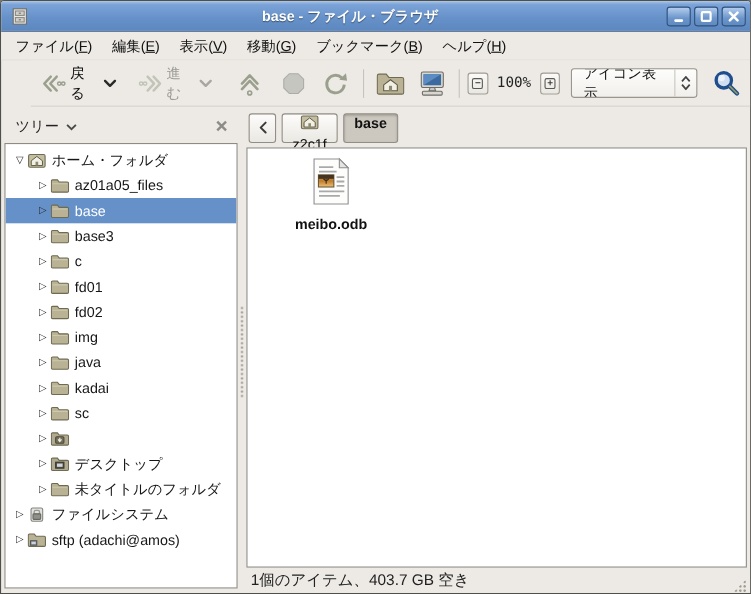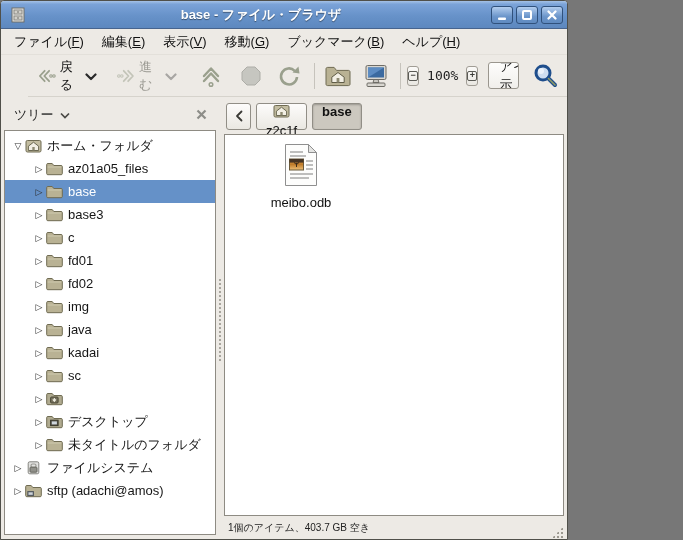--- a/index.html
+++ b/index.html
@@ -1,20 +1,20 @@
 <!DOCTYPE html>
 <html style="--titlebar: #6792c9; --selection: #6591c8; --window-bg: #edeae5; --folder: #b9b294; --search-blue: #1f4e8c;"><head>
 <meta charset="utf-8">
 <style>
   * { margin:0; padding:0; box-sizing:border-box; }
   html,body { width:683px; height:540px; }
   body { font-family:"Liberation Sans","DejaVu Sans",sans-serif; background:#777; }
 
   .window{
-    width:568px; height:540px; display:flex; flex-direction:column;
+    width:683px; height:540px; display:flex; flex-direction:column;
     background:var(--window-bg,#edeae5); border:1px solid #50504a;
     border-radius:4px 4px 0 0; overflow:hidden;
   }
 
   
   .titlebar{
     height:28px; flex:0 0 28px; display:flex; align-items:center; padding:0 4px;
     background:linear-gradient(to bottom,#a5c2e6 0%, #7ba3d8 12%, var(--titlebar,#6792c9) 55%, #5d88bf 100%);
     border-bottom:1px solid #47648e;
   }
@@ -93,25 +93,25 @@
   .pathbar{ height:34px; display:flex; align-items:center; gap:5px; padding:2px 2px 4px 2px; }
   .pbtn{
     height:27px; display:flex; align-items:center; gap:5px; padding:0 9px;
     border:1px solid #918e86; border-radius:3px; font-size:13px; color:#111;
     background:linear-gradient(#fdfcfb,#eae8e2);
     flex-direction:column;
   }
   .pbtn.back-sm{ width:25px; justify-content:center; font-size:14px; font-weight:bold; color:#333; padding:0;}
   .pbtn.active{ background:#ccc8bf; box-shadow:inset 0 1px 2px rgba(0,0,0,.25); font-weight:bold; }
 
-  .view{ flex:1; border:1px solid #8e8b83; background:#fff; position:relative; overflow:hidden;}
+  .view{ flex:1; border:1px solid #8e8b83; background:#fff; position:relative; overflow:hidden;font-weight:bold;}
   .file-item{ position:absolute; left:38px; top:8px; width:76px; display:flex; flex-direction:column; align-items:center; gap:4px;}
   .file-item .fname{ font-size:13px; color:#111; }
 
-  .statusbar{ height:23px; flex:0 0 23px; display:flex; align-items:center; padding-left:4px; font-size:10px; color:#222;}
+  .statusbar{ height:23px; flex:0 0 23px; display:flex; align-items:center; padding-left:4px; font-size:14px; color:#222;}
   .statusbar .grip{
     margin-left:auto; width:13px; height:13px; align-self:flex-end;
     background-image:radial-gradient(#9b988f 1px, transparent 1.2px);
     background-size:4px 4px; background-position:1px 1px;
     clip-path:polygon(100% 0,100% 100%,0 100%);
   }
 </style>
 </head>
 <body>
 

